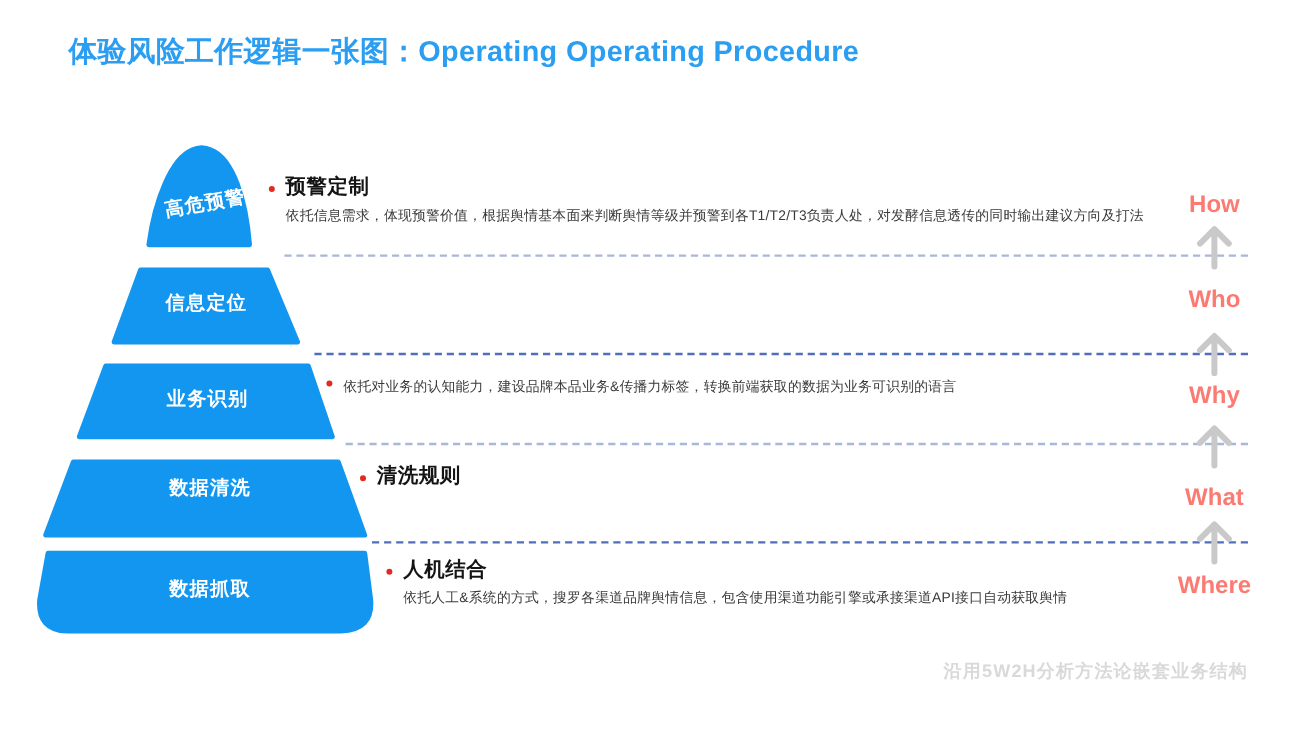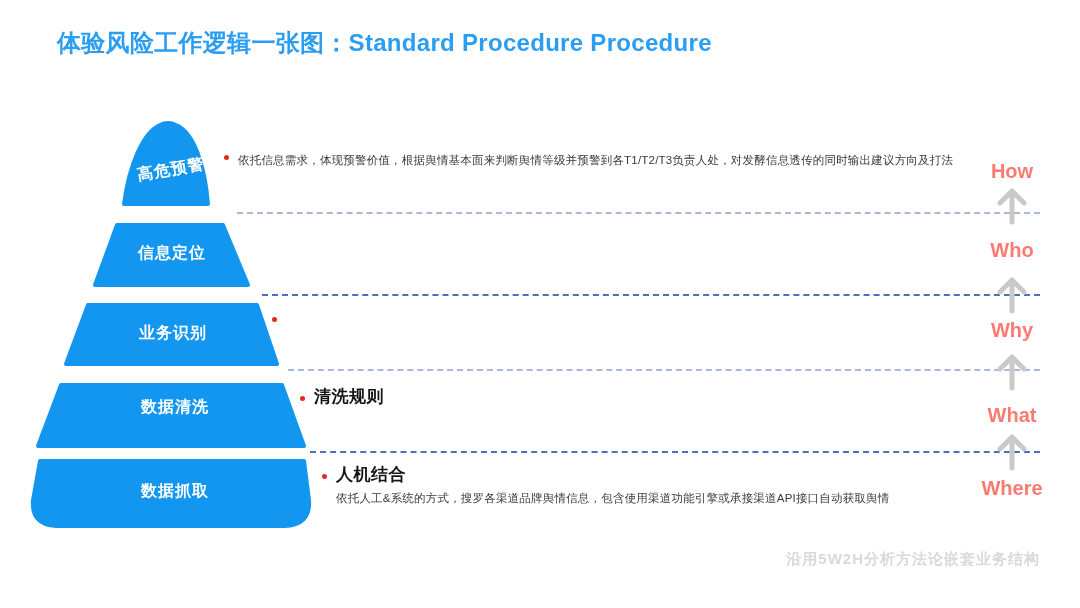--- a/index.html
+++ b/index.html
@@ -56,45 +56,47 @@
   .footer{
     position:absolute;top:538px;right:40px;
     font-size:15px;font-weight:700;color:var(--footer-gray);letter-spacing:1px;margin-top:12px;
   }
 </style>
 </head>
 <body>
 
 <div class="slide">
 
-  <h1 class="title">体验风险工作逻辑一张图：Standard Procedure Procedure</h1>
+  <h1 class="title">体验风险工作逻辑一张图：Operating Operating Procedure</h1>
 
   <svg class="pyr-svg" width="1080" height="608" viewBox="0 0 1080 608" aria-hidden="true">
     <path class="pyr-shape" d="M124,204 C129,166 143,132 160,125 Q168,121 176,125 C194,132 205,166 208,204 Z"></path>
     <path class="pyr-shape" d="M117,225 L223,225 L248,285 L95,285 Z"></path>
     <path class="pyr-shape" d="M88,305 L257,305 L277,364 L66,364 Z"></path>
     <path class="pyr-shape" d="M61,385 L282,385 L304,446 L38,446 Z"></path>
     <path class="pyr-shape" d="M40,461 L304,461 L309,500 Q311,525 284,526 L56,526 Q31,525 33,500 Z"></path>
   </svg>
 
   <div class="stage-label stage-0" style="left:171px;top:170px">高危预警</div>
   <div class="stage-label" style="left:172px;top:253px">信息定位</div>
   <div class="stage-label" style="left:173px;top:333px">业务识别</div>
   <div class="stage-label" style="left:175px;top:407px">数据清洗</div>
   <div class="stage-label" style="left:175px;top:491px">数据抓取</div>
 
   <div class="row" style="left:224px;top:147px">
     <span class="bullet"></span>
     <div>
+      <h3>预警定制</h3>
       <p>依托信息需求，体现预警价值，根据舆情基本面来判断舆情等级并预警到各T1/T2/T3负责人处，对发酵信息透传的同时输出建议方向及打法</p>
     </div>
   </div>
   <div class="row" style="left:272px;top:309px">
     <span class="bullet"></span>
     <div>
+      <p>依托对业务的认知能力，建设品牌本品业务&amp;传播力标签，转换前端获取的数据为业务可识别的语言</p>
     </div>
   </div>
   <div class="row" style="left:300px;top:388px">
     <span class="bullet"></span>
     <div>
       <h3>清洗规则</h3>
     </div>
   </div>
   <div class="row" style="left:322px;top:466px">
     <span class="bullet"></span>

